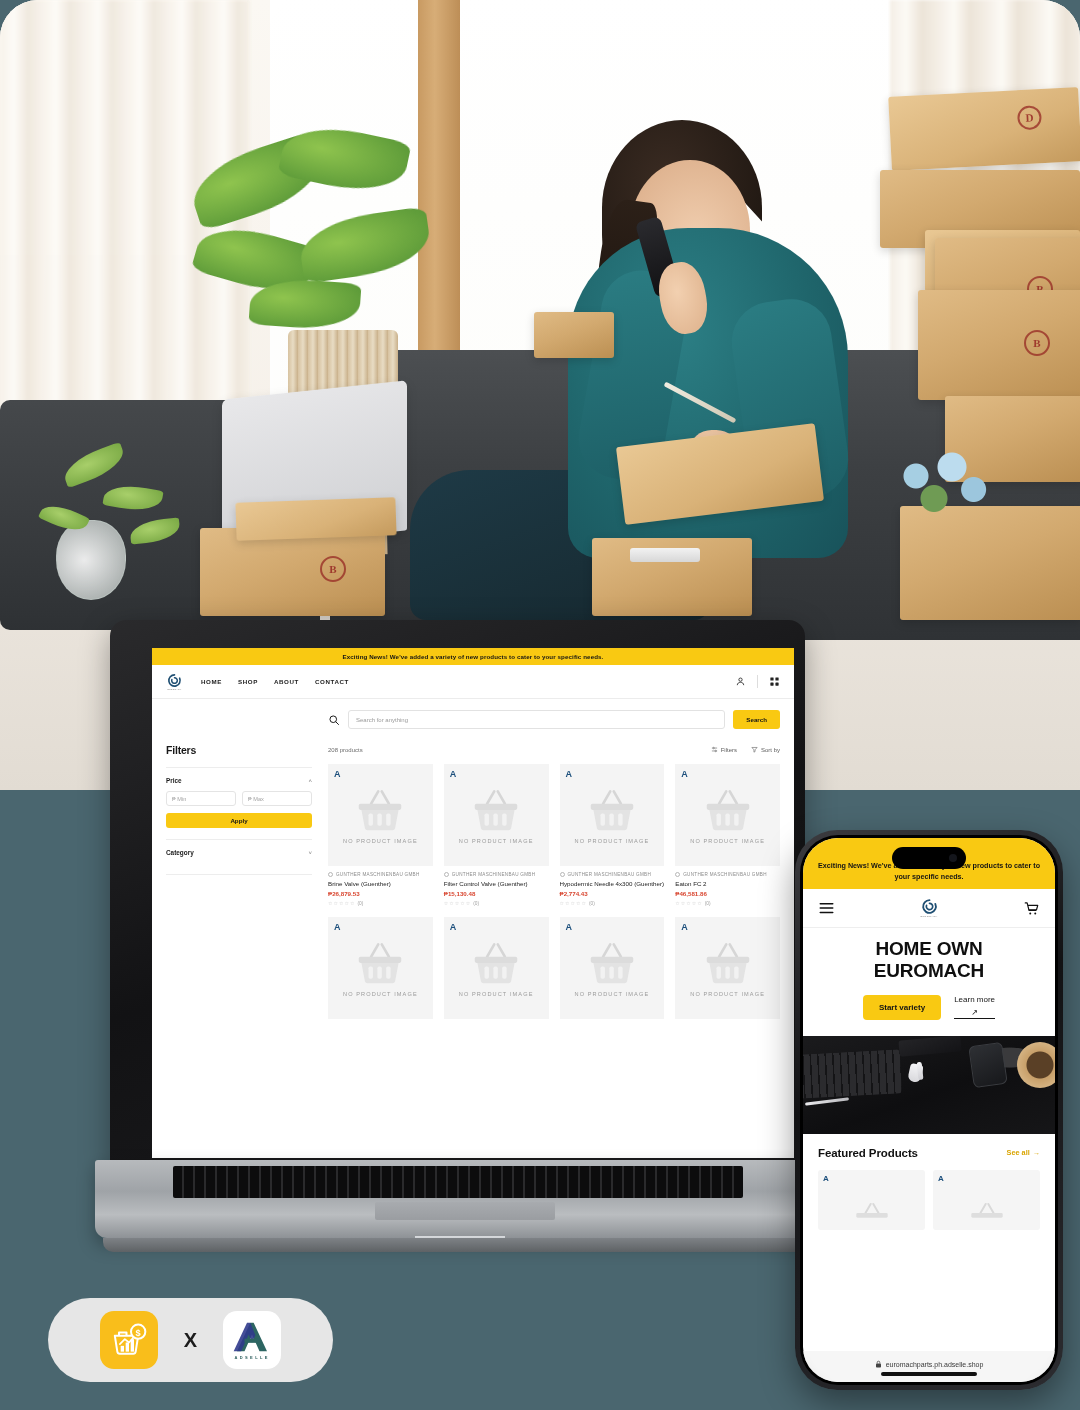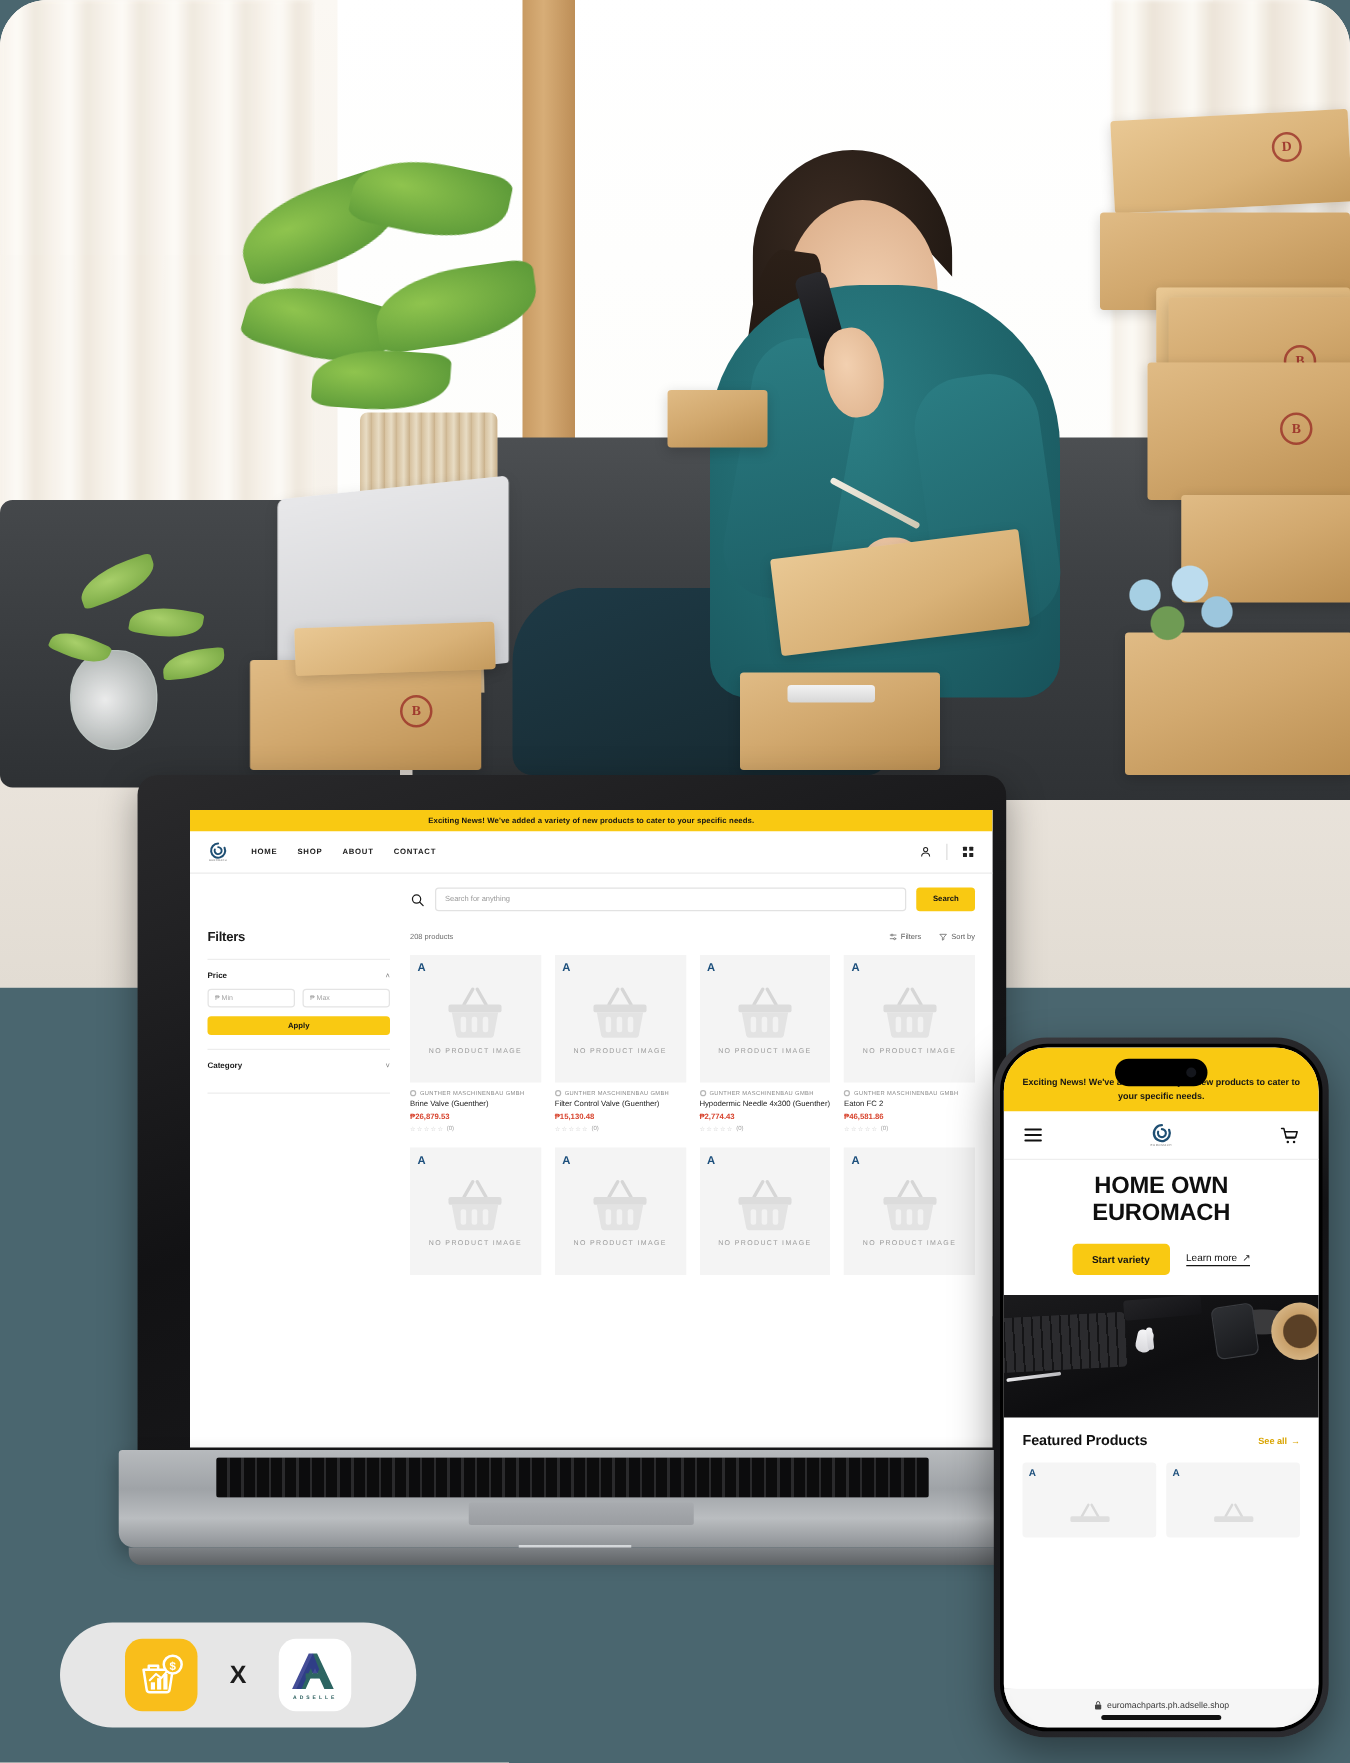--- a/index.html
+++ b/index.html
@@ -392,21 +392,21 @@
     font-size: 8.1px; line-height: 1.42; color: #2c2c2c; margin-top: 7px;
   }
   .ph-cta { display: flex; align-items: center; justify-content: center; gap: 13px; margin-top: 14px; }
   .ph-btn {
     background: #F9C912; border: none; border-radius: 4px;
     padding: 8px 16px; font-size: 8px; font-weight: 700; color: #141414;
     font-family: "Liberation Sans", sans-serif; cursor: pointer;
   }
   .ph-link {
     font-size: 8px; color: #141414; display: flex; align-items: center; gap: 4px;
-    border-bottom: 1px solid #141414; padding-bottom: 1px;
+    border-bottom: 1px solid #141414; padding-bottom: 1px; flex-direction: column;
   }
   .ph-deskimg {
     height: 98px; width: 100%;
     background:
       radial-gradient(ellipse at 82% 22%, #3a3a3c 0 26px, transparent 28px),
       linear-gradient(160deg,#1b1b1d 0%, #0e0e10 55%, #161618 100%);
     position: relative; overflow: hidden;
   }
   .dk-kbd {
     position: absolute; left: -6px; top: 16px; width: 104px; height: 44px;

